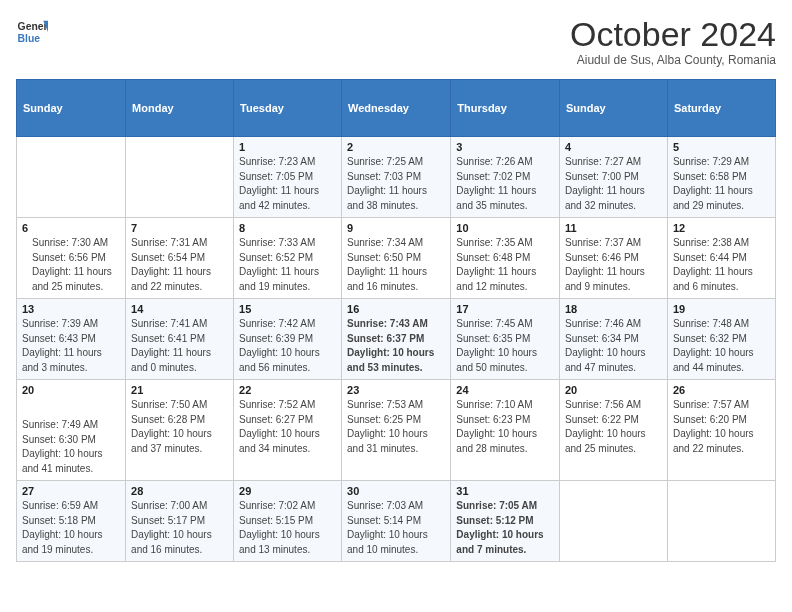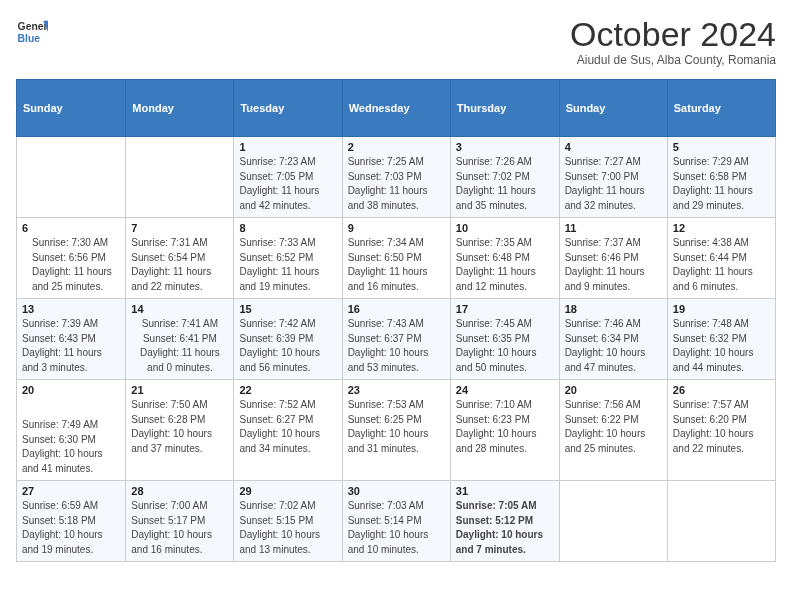--- a/index.html
+++ b/index.html
@@ -175,47 +175,47 @@
 Daylight: 11 hours and 12 minutes.</div>
         </td>
         <td>
           <div class="day-num">11</div>
           <div class="day-info" style="white-space: pre-line;">Sunrise: 7:37 AM
 Sunset: 6:46 PM
 Daylight: 11 hours and 9 minutes.</div>
         </td>
         <td>
           <div class="day-num">12</div>
-          <div class="day-info" style="white-space: pre-line;">Sunrise: 4:38 AM
+          <div class="day-info" style="white-space: pre-line;">Sunrise: 2:38 AM
 Sunset: 6:44 PM
 Daylight: 11 hours and 6 minutes.</div>
         </td>
       </tr>
       <tr>
         <td>
           <div class="day-num">13</div>
           <div class="day-info" style="white-space: pre-line;">Sunrise: 7:39 AM
 Sunset: 6:43 PM
 Daylight: 11 hours and 3 minutes.</div>
         </td>
         <td>
           <div class="day-num">14</div>
-          <div class="day-info" style="white-space: pre-line; text-align: center;">Sunrise: 7:41 AM
+          <div class="day-info" style="white-space: pre-line;">Sunrise: 7:41 AM
 Sunset: 6:41 PM
 Daylight: 11 hours and 0 minutes.</div>
         </td>
         <td>
           <div class="day-num">15</div>
           <div class="day-info" style="white-space: pre-line;">Sunrise: 7:42 AM
 Sunset: 6:39 PM
 Daylight: 10 hours and 56 minutes.</div>
         </td>
         <td>
           <div class="day-num">16</div>
-          <div class="day-info" style="white-space: pre-line;">Sunrise: 7:43 AM
+          <div class="day-info" style="white-space: pre-line; font-weight: bold;">Sunrise: 7:43 AM
 Sunset: 6:37 PM
 Daylight: 10 hours and 53 minutes.</div>
         </td>
         <td>
           <div class="day-num">17</div>
           <div class="day-info" style="white-space: pre-line;">Sunrise: 7:45 AM
 Sunset: 6:35 PM
 Daylight: 10 hours and 50 minutes.</div>
         </td>
         <td>

